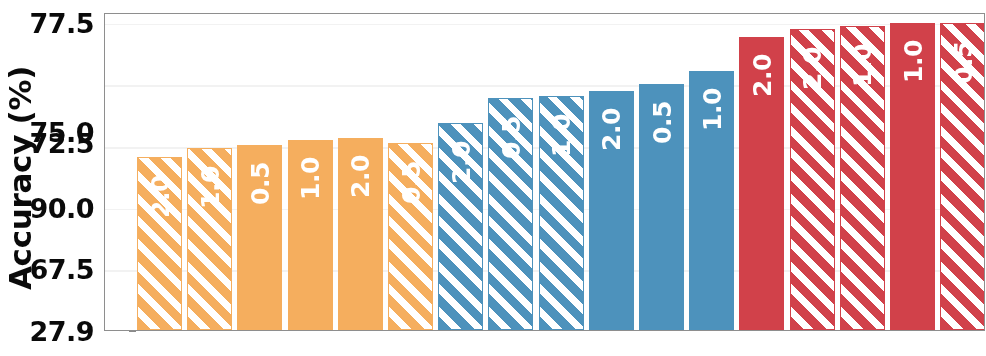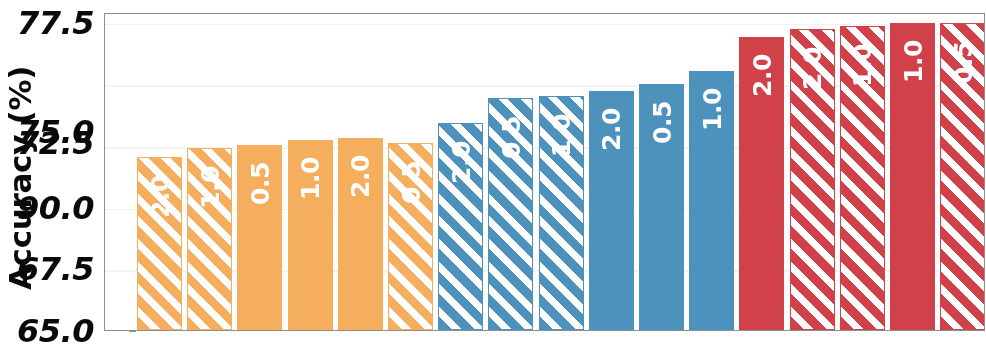--- a/index.html
+++ b/index.html
@@ -46,26 +46,25 @@
     position: absolute;
     left: 34px;
     top: 0px;
     width: 68px;
     height: 356px;
   }
   .ticklabel {
     position: absolute;
     right: 8px;
     transform: translateY(-50%);
-    font-size: 32px;
+    font-size: 27px;
     font-weight: 600;
     color: #0a0a0a;
     white-space: nowrap;
     letter-spacing: -0.5px;
-    font-style: italic;
   }
   .tickmark {
     position: absolute;
     left: 95px;
     width: 7px;
     height: 2px;
     background: #8a8a8a;
     transform: translateY(-1px);
   }
 
@@ -112,21 +111,21 @@
   }
 </style>
 </head>
 <body>
 
 <div id="figure">
 
   <div id="ylabel">Accuracy (%)</div>
 
   <div id="ticklabels">
-      <div class="ticklabel" style="top: 331px;">65.0</div>
+      <div class="ticklabel" style="top: 331px;">27.9</div>
       <div class="tickmark" style="top: 331px;"></div>
       <div class="ticklabel" style="top: 269.372px;">67.5</div>
       <div class="tickmark" style="top: 269.372px;"></div>
       <div class="ticklabel" style="top: 207.744px;">90.0</div>
       <div class="tickmark" style="top: 207.744px;"></div>
       <div class="ticklabel" style="top: 135px; margin-top: 8px;">72.5</div>
       <div class="tickmark" style="top: 146.116px;"></div>
       <div class="ticklabel" style="top: 84.4884px; margin-top: 48px;">75.0</div>
       <div class="tickmark" style="top: 84.4884px;"></div>
       <div class="ticklabel" style="top: 22.8605px;">77.5</div>

